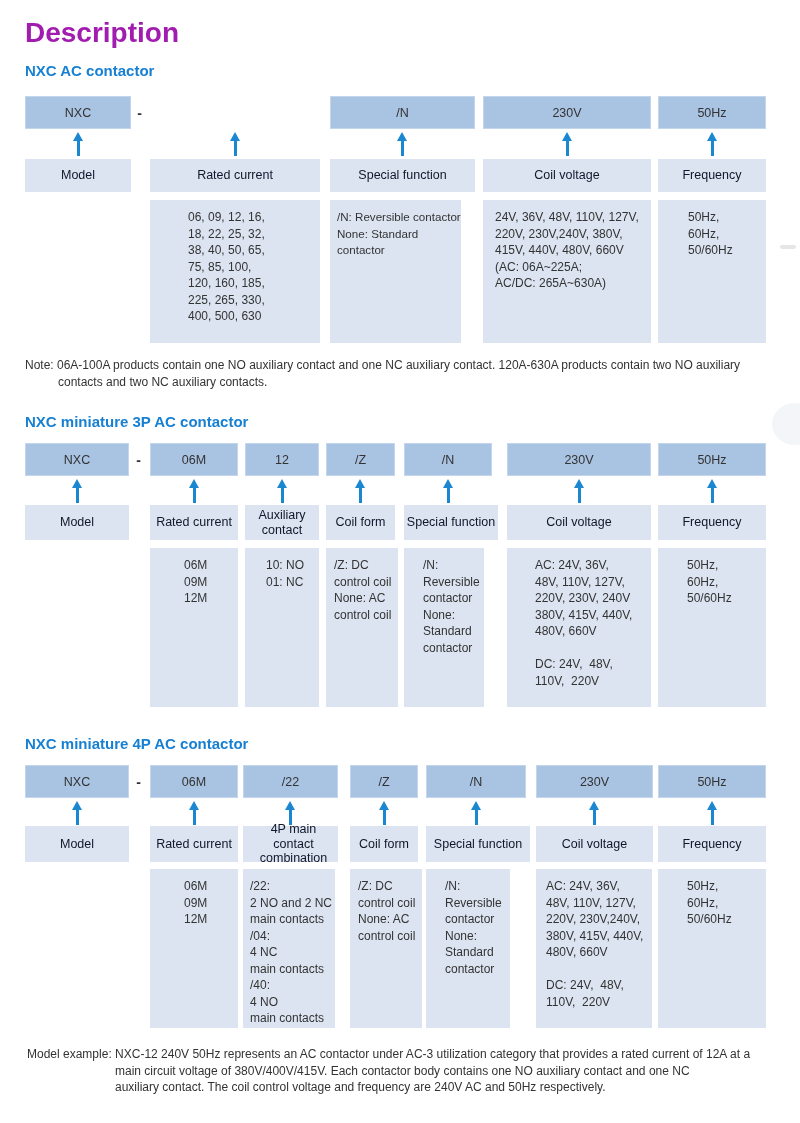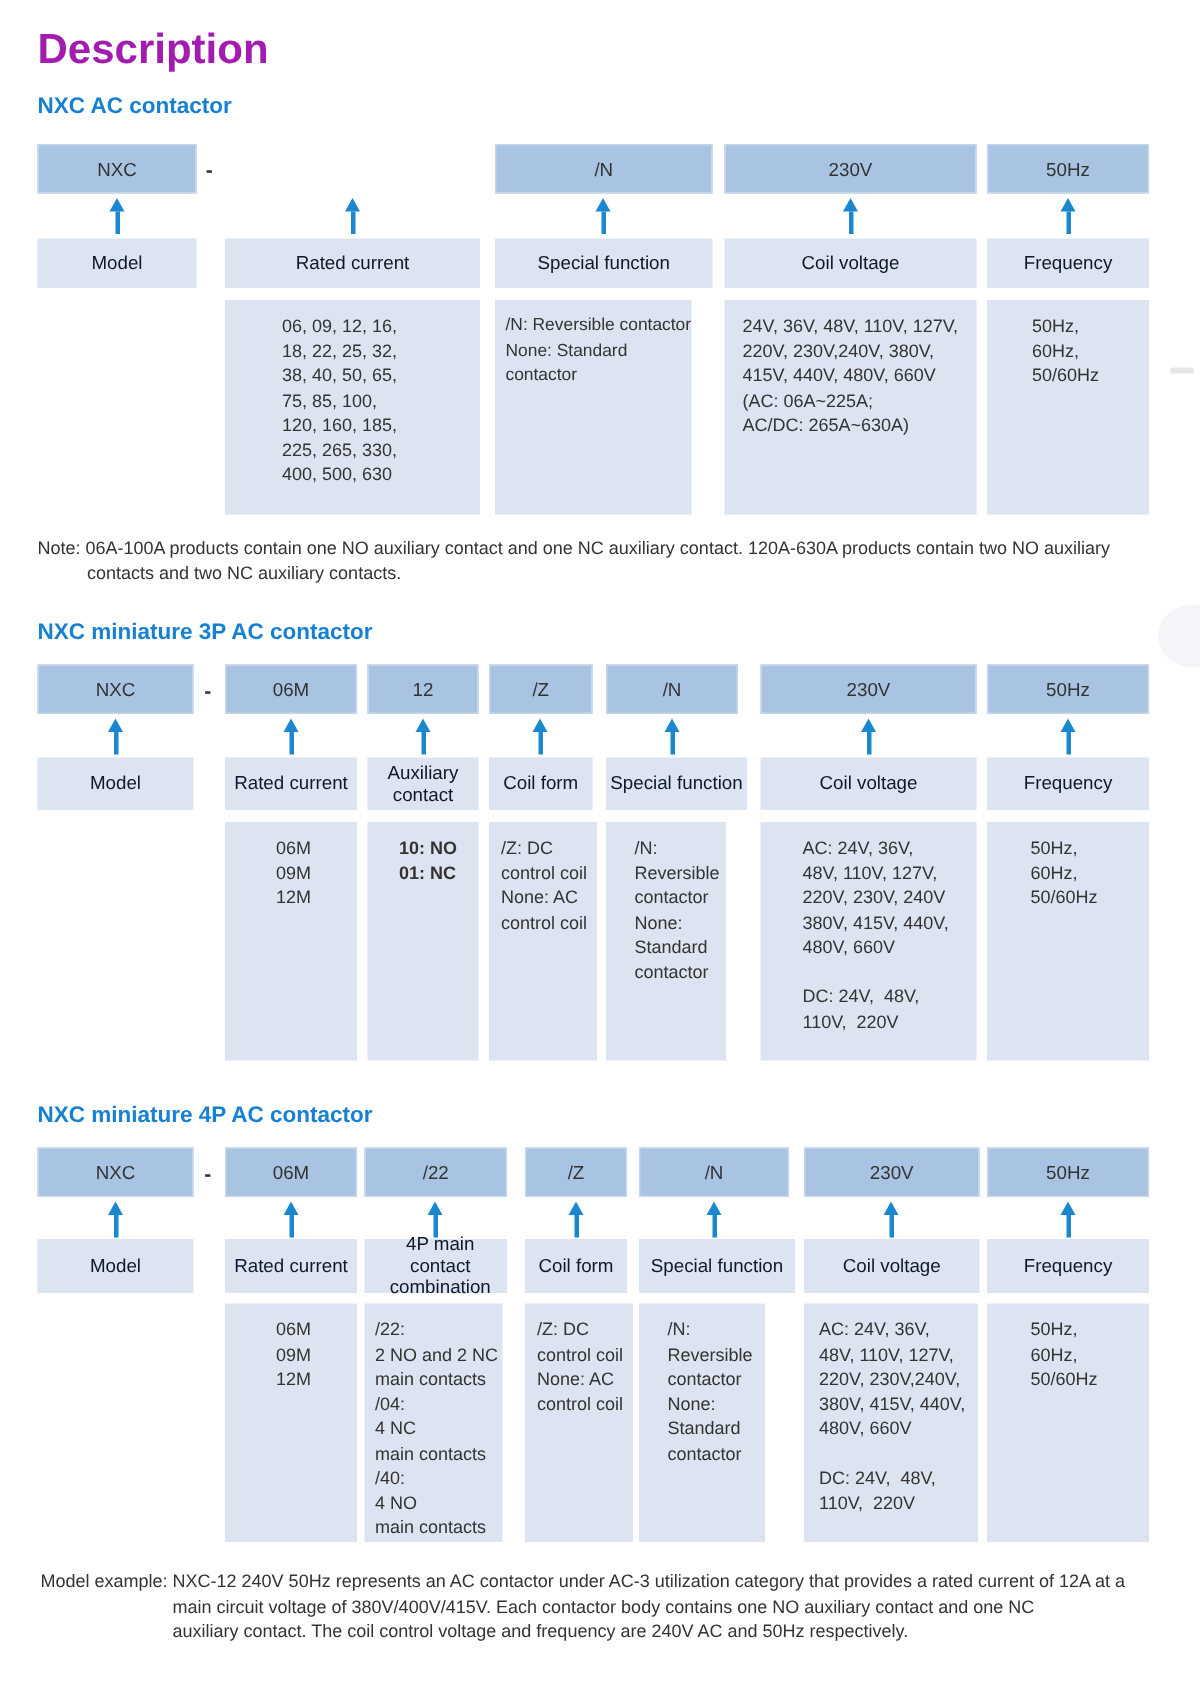--- a/index.html
+++ b/index.html
@@ -146,21 +146,21 @@
     <div class="label-box" style="left:245px;top:92px;width:74px;height:35px;">Auxiliary
 contact</div>
     <div class="label-box" style="left:326px;top:92px;width:69px;height:35px;">Coil form</div>
     <div class="label-box" style="left:404px;top:92px;width:94px;height:35px;">Special function</div>
     <div class="label-box" style="left:507px;top:92px;width:144px;height:35px;">Coil voltage</div>
     <div class="label-box" style="left:658px;top:92px;width:108px;height:35px;">Frequency</div>
 
     <div class="detail-box" style="left:150px;top:135px;width:88px;height:159px;padding-left:34px;">06M
 09M
 12M</div>
-    <div class="detail-box" style="left:245px;top:135px;width:74px;height:159px;padding-left:21px;font-weight:bold;">10: NO
+    <div class="detail-box" style="left:245px;top:135px;width:74px;height:159px;padding-left:21px;">10: NO
 01: NC</div>
     <div class="detail-box" style="left:326px;top:135px;width:72px;height:159px;padding-left:8px;">/Z: DC
 control coil
 None: AC
 control coil</div>
     <div class="detail-box" style="left:404px;top:135px;width:80px;height:159px;padding-left:19px;">/N:
 Reversible
 contactor
 None:
 Standard

